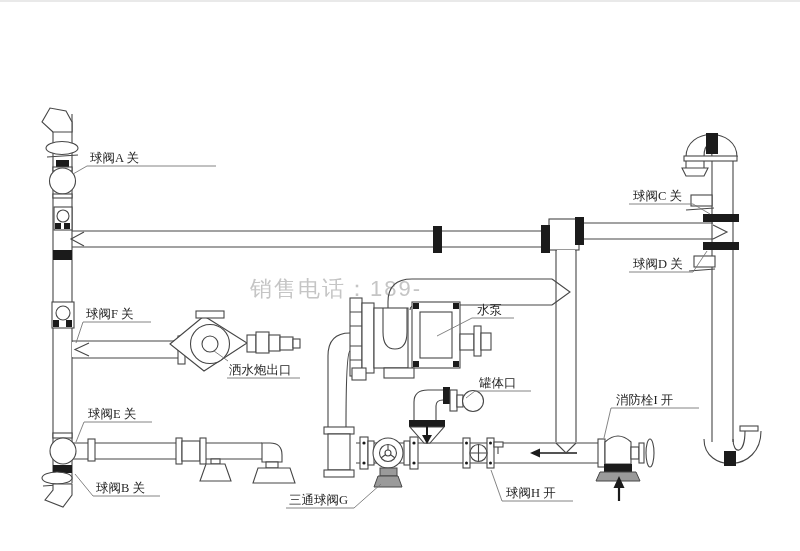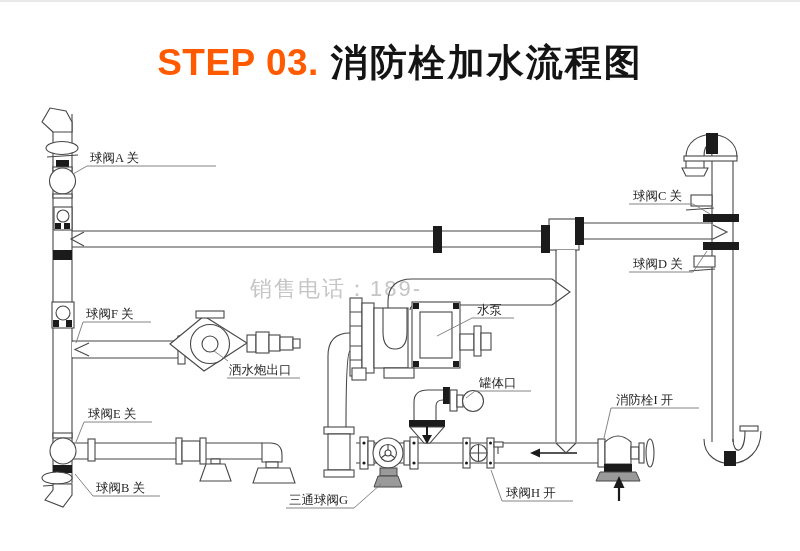--- a/index.html
+++ b/index.html
@@ -18,23 +18,20 @@
   .dk{fill:#1b1b1b;stroke:none;}
   .gy{fill:#9a9a9a;stroke:#474747;stroke-width:1;}
   .ld{stroke:#777;stroke-width:0.9;fill:none;}
   .lbl{font-family:"Liberation Serif",serif;font-size:12.5px;fill:#1f1f1f;}
 </style>
 </head>
 <body>
 
 <div class="stage">
 
-  <div class="title">
-    <span class="step">STEP 03.</span><span class="main">消防栓加水流程图</span>
-  </div>
 
   <div class="watermark">销售电话：189-9597-1999</div>
 
   <svg width="800" height="551" viewBox="0 0 800 551">
 
     <g>
       <rect class="fw" x="72" y="230" width="471" height="14"></rect>
       <path class="st" d="M72,229 L543,229 M72,245 L543,245"></path>
       <rect class="pw" x="549" y="217" width="30" height="31"></rect>
       <rect class="fw" x="579" y="222" width="134" height="14"></rect>

